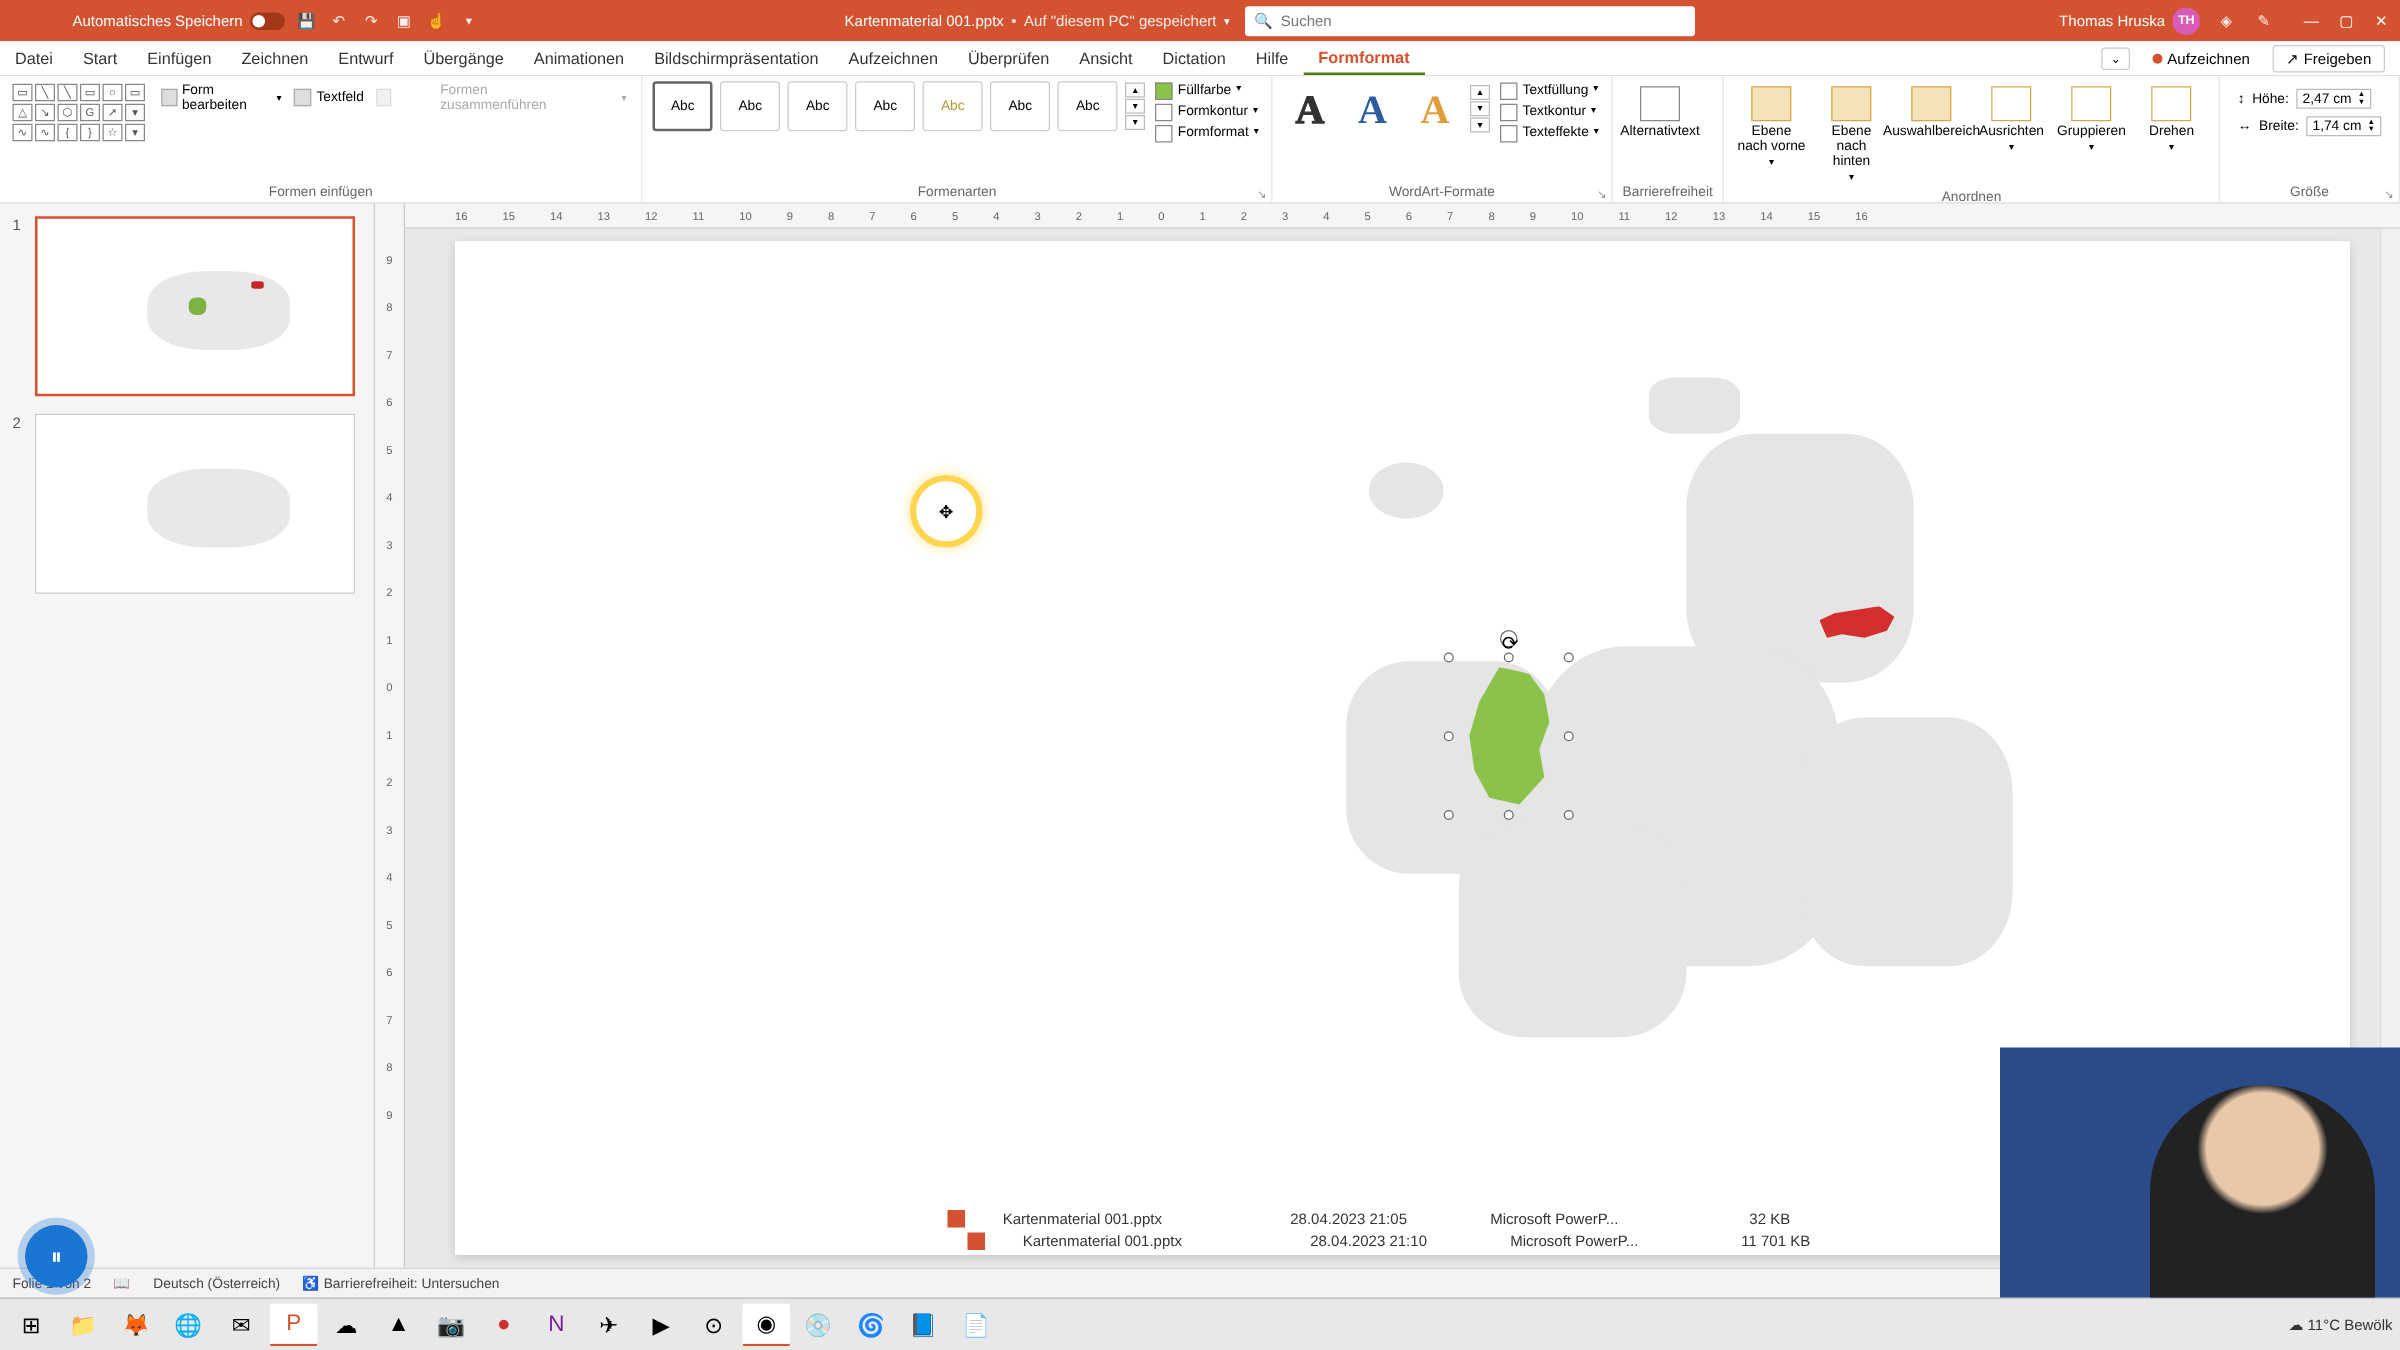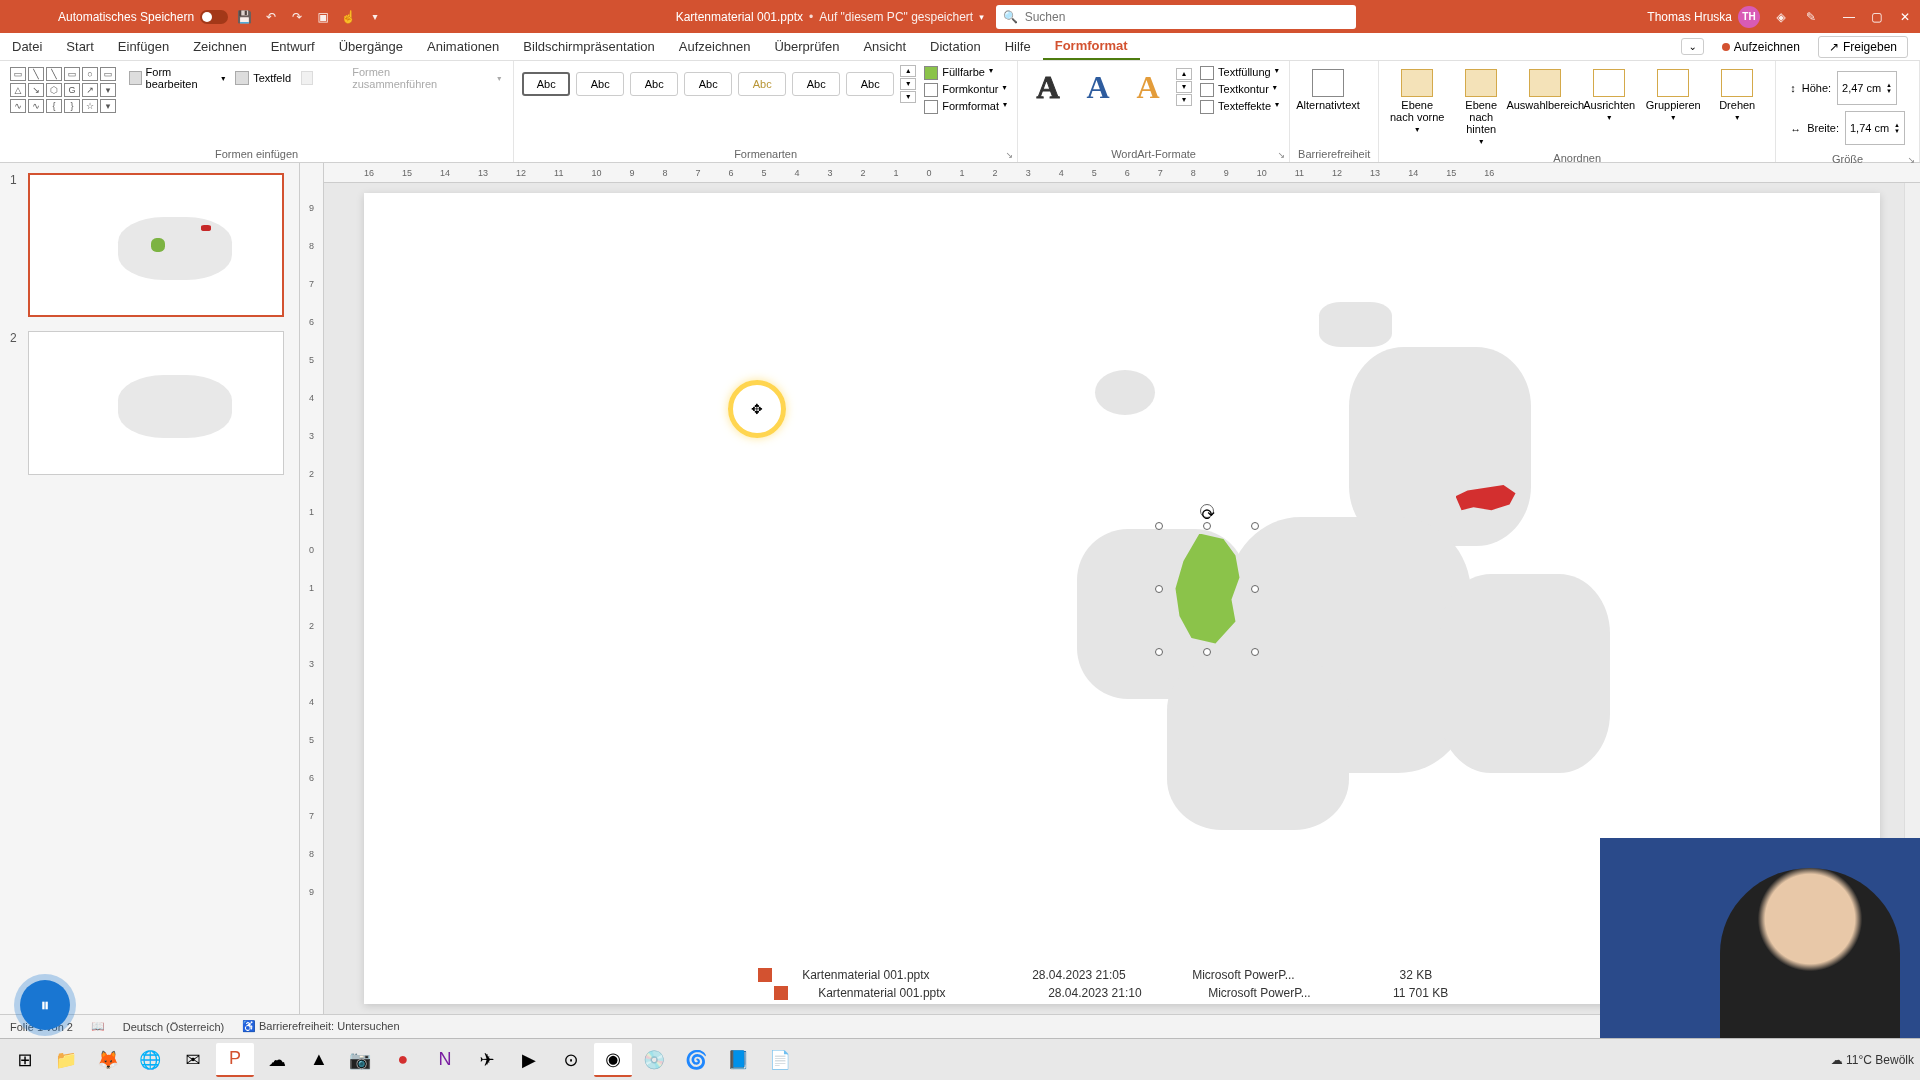--- a/index.html
+++ b/index.html
@@ -39,42 +39,42 @@
 .group-body { display: flex; gap: 6px; flex: 1; align-items: flex-start; }
 
 .shapes-gallery { width: 120px; display: flex; flex-wrap: wrap; gap: 2px; padding: 2px; }
 .shape-mini { width: 16px; height: 14px; border: 1px solid #888; font-size: 9px; display: flex; align-items: center; justify-content: center; color: #555; }
 .shape-edit-col { display: flex; flex-direction: row; gap: 2px; font-size: 11px; }
 .shape-edit-item { display: flex; align-items: center; gap: 4px; padding: 1px 4px; }
 .shape-edit-item.disabled { color: #aaa; gap: 39px; }
 .mini-icon { width: 14px; height: 14px; background: #ddd; border: 1px solid #aaa; }
 
 .style-gallery { display: flex; gap: 6px; align-items: center; }
-.style-item { width: 48px; height: 24px; border: 1px solid #ccc; border-radius: 3px; display: flex; align-items: center; justify-content: center; font-size: 11px; background: #fff; }
+.style-item { width: 48px; height: 40px; border: 1px solid #ccc; border-radius: 3px; display: flex; align-items: center; justify-content: center; font-size: 11px; background: #fff; }
 .style-item:first-child { border: 2px solid #666; }
 .style-more { width: 16px; display: flex; flex-direction: column; gap: 1px; }
 .style-more div { height: 12px; border: 1px solid #bbb; font-size: 8px; text-align: center; }
 
 .fill-col { display: flex; flex-direction: column; gap: 1px; font-size: 11px; }
 .fill-item { display: flex; gap: 4px; padding: 1px 2px; }
 .color-drop { width: 14px; height: 14px; border: 1px solid #888; }
 
 .wordart-gallery { display: flex; gap: 6px; align-items: center; }
 .wa-item { width: 44px; height: 44px; display: flex; align-items: center; justify-content: center; font-size: 32px; font-weight: bold; font-family: Georgia, serif; }
 .wa1 { color: #333; -webkit-text-stroke: 1px #333; }
 .wa2 { color: #2e5c9e; }
 .wa3 { color: #e39c3a; }
 
 .big-btn { width: 60px; display: flex; flex-direction: column; align-items: center; gap: 2px; font-size: 11px; text-align: center; padding: 4px 2px; }
 .big-btn .icon { width: 32px; height: 28px; background: #f4e2b8; border: 1px solid #d4a94a; }
 .arrange-icons { display: flex; gap: 4px; }
 
 .size-group { display: flex; flex-direction: column; gap: 6px; padding: 6px; font-size: 11px; }
 .size-row { display: flex; align-items: center; gap: 6px; }
-.size-input { width: 60px; height: 34px; border: 1px solid #bbb; padding: 0 4px; display: flex; align-items: center; justify-content: space-between; }
+.size-input { width: 60px; height: 16px; border: 1px solid #bbb; padding: 0 4px; display: flex; align-items: center; justify-content: space-between; }
 .spinner { display: flex; flex-direction: column; font-size: 6px; line-height: 6px; }
 
 
 .main { display: flex; height: calc(100% - 33px - 28px - 102px - 24px - 42px); background: #e8e8e8; }
 .slide-panel { width: 300px; background: #f5f5f5; border-right: 1px solid #ccc; padding: 10px; overflow-y: auto; }
 .thumb-wrap { display: flex; gap: 6px; margin-bottom: 14px; }
 .thumb-num { font-size: 12px; color: #555; width: 12px; }
 .thumb { width: 256px; height: 144px; background: #fff; border: 1px solid #ccc; position: relative; }
 .thumb.active { border: 2px solid #d35230; }
 .thumb-map { position: absolute; top: 30%; left: 35%; width: 45%; height: 45%; background: #e8e8e8; border-radius: 40%; }

